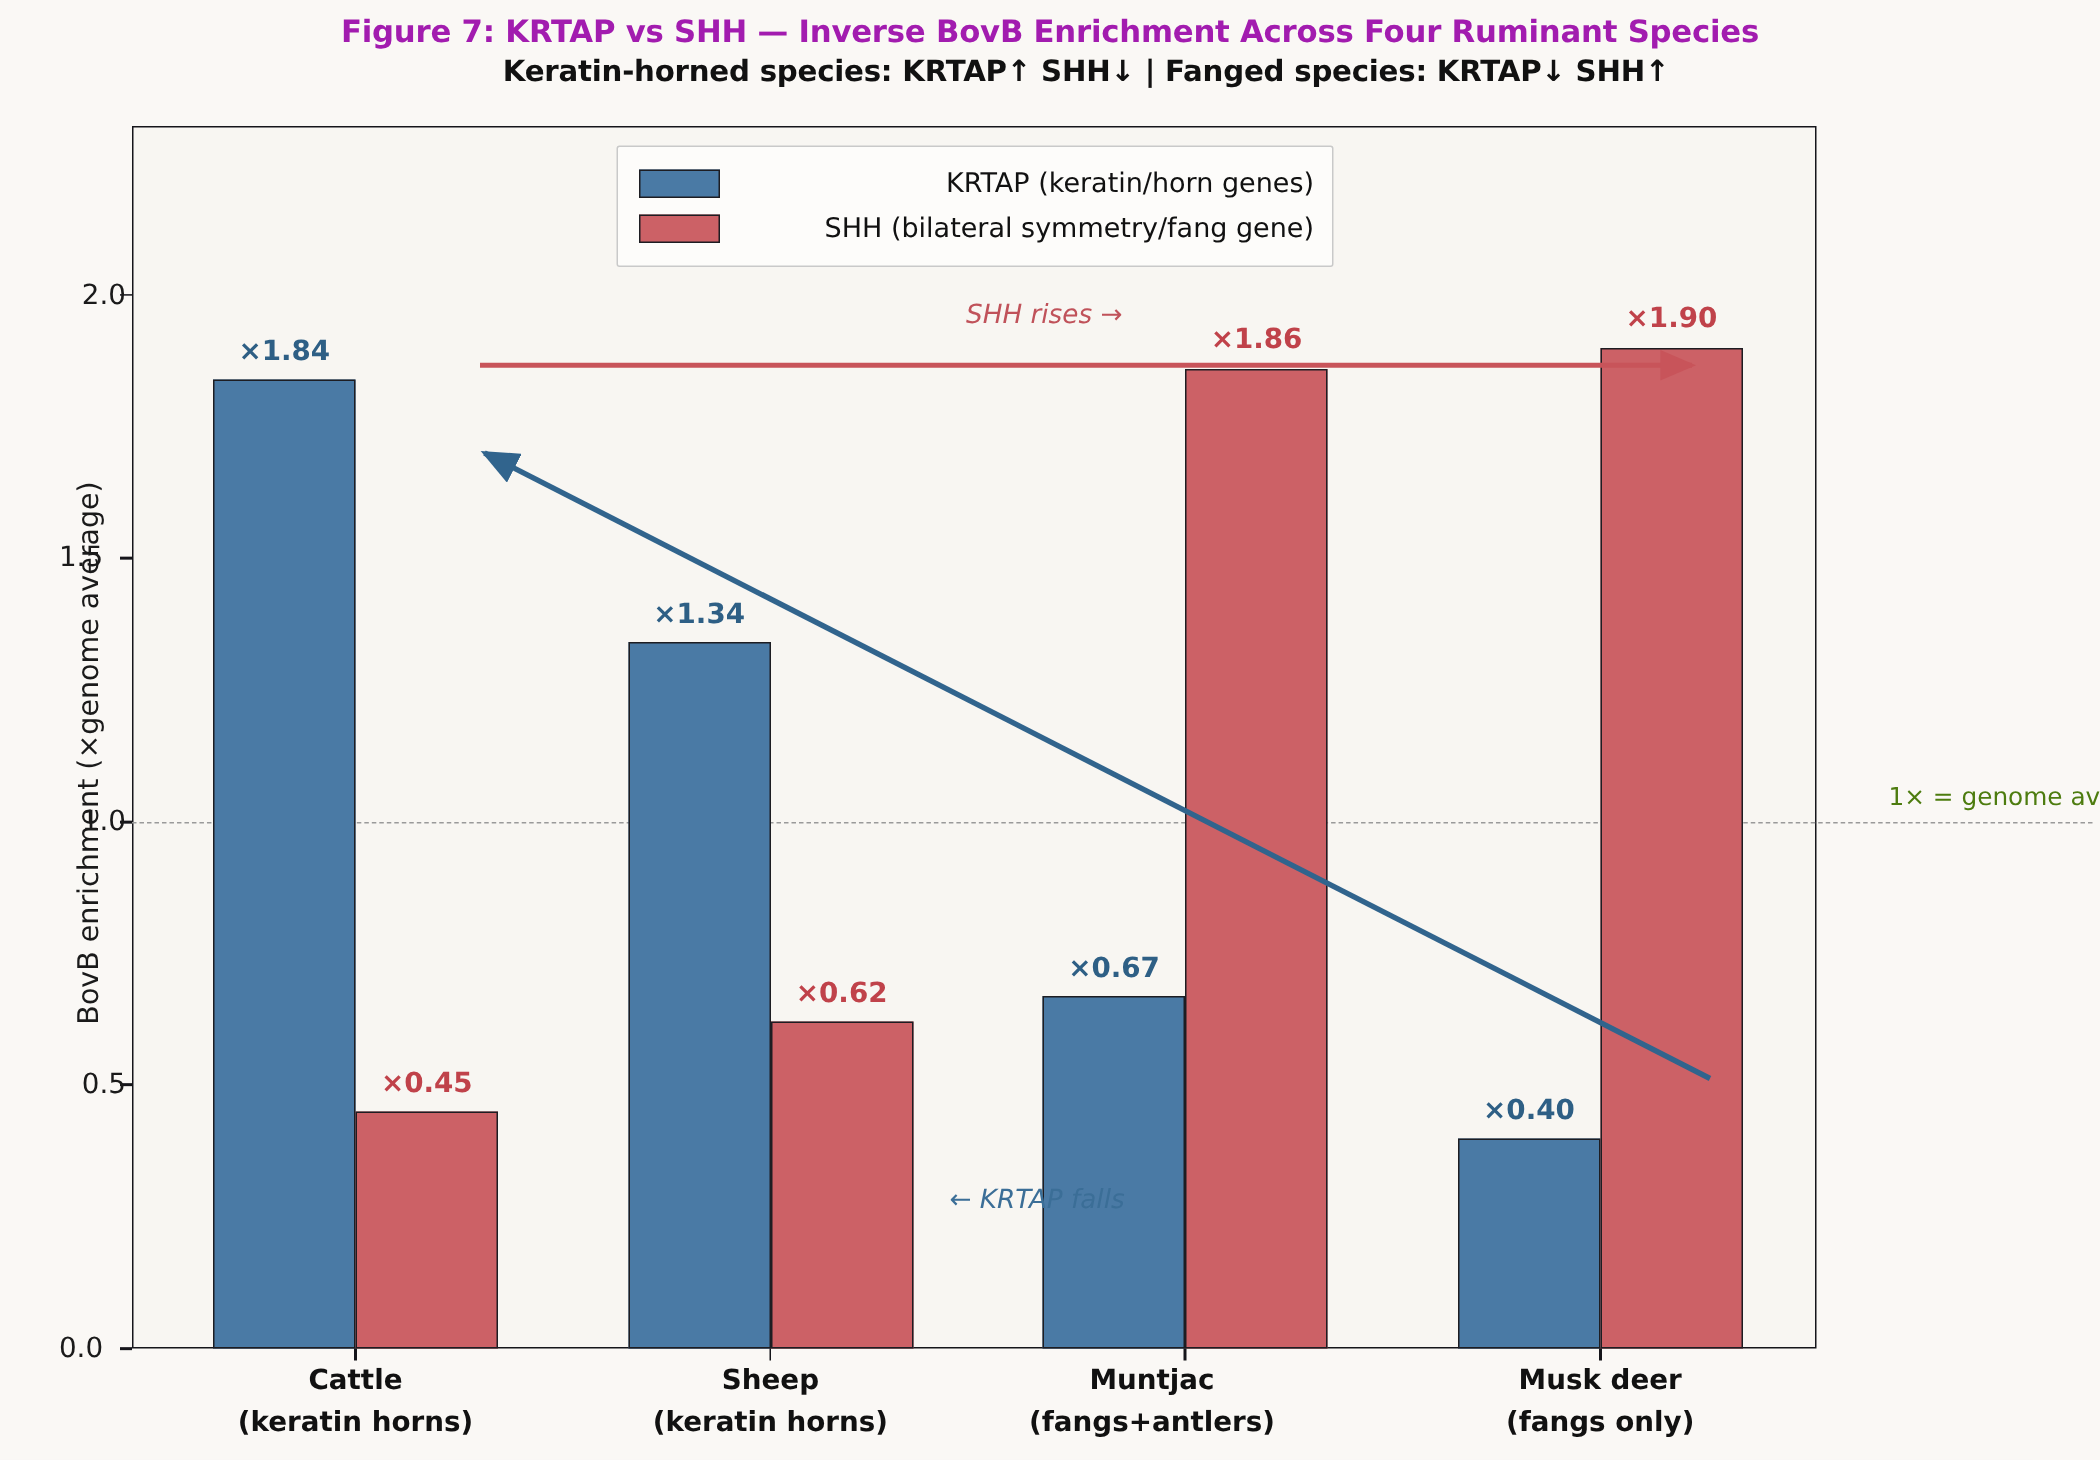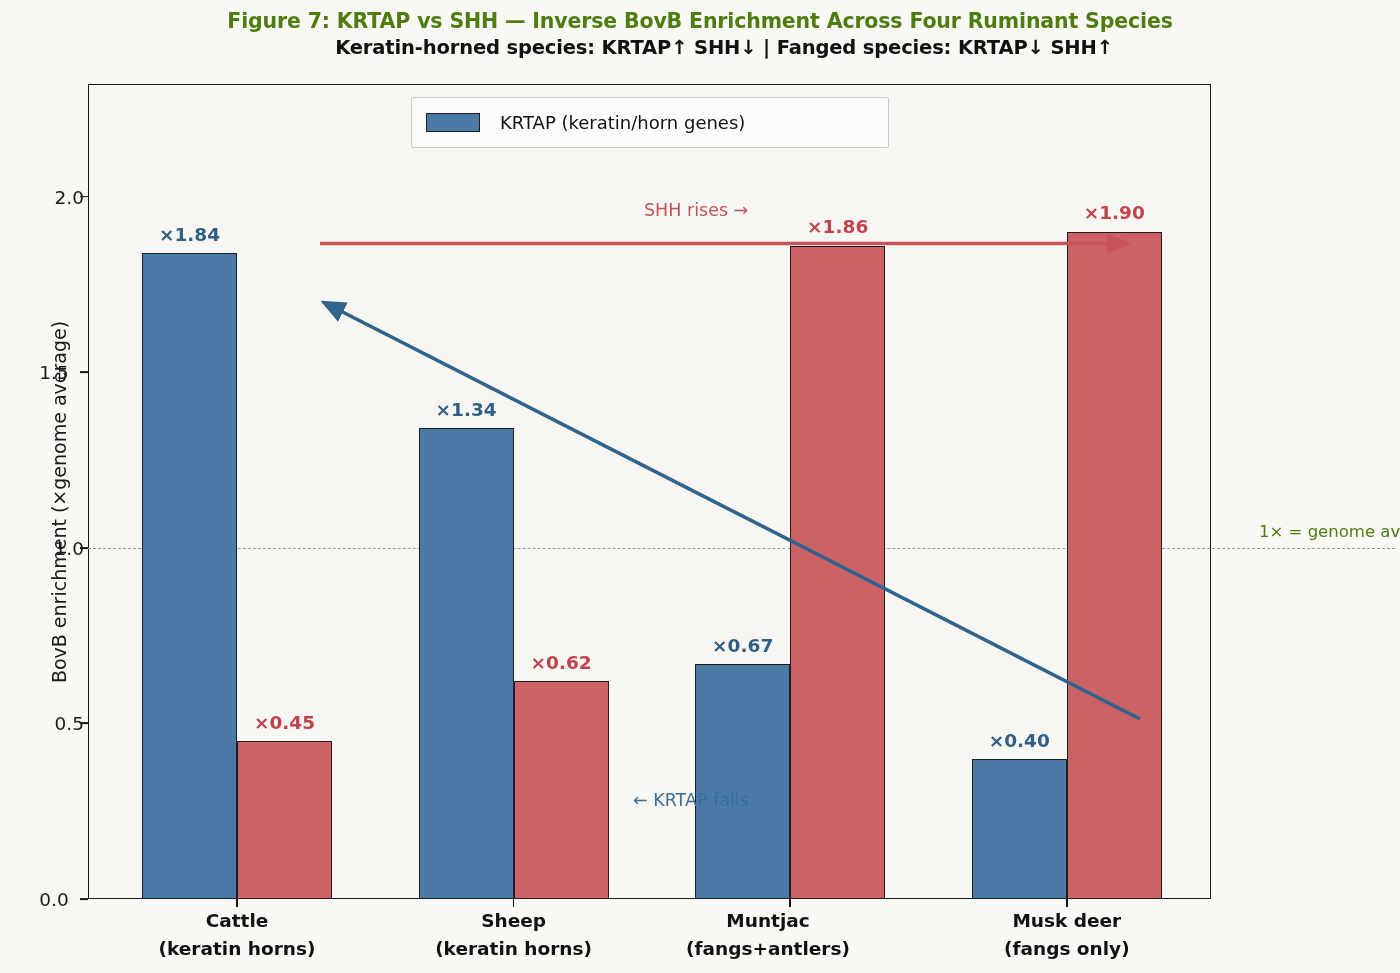--- a/index.html
+++ b/index.html
@@ -19,21 +19,21 @@
   
   .title-block {
     position: absolute;
     left: 0; top: 8px;
     width: 1400px;
     text-align: center;
   }
   .title-line1 {
     font-size: 20.5px;
     font-weight: bold;
-    color: #4d7c0f;
+    color: #a21caf;
     letter-spacing: -0.15px;
     line-height: 27px;
   }
   .title-line2 {
     font-size: 19.5px;
     font-weight: bold;
     color: #111111;
     letter-spacing: -0.15px;
     line-height: 26px;
     padding-left: 48px;
@@ -133,20 +133,21 @@
     font-size: 16.5px;
     color: #4d7c0f;
     transform: translateY(-50%);
     white-space: nowrap;
   }
 
   
   .annot {
     position: absolute;
     font-size: 17.5px;
+    font-style: italic;
     white-space: nowrap;
   }
   .annot.shh-rise  { color: #c0525a; }
   .annot.krtap-fall { color: #3b6e97; }
 
   svg.overlay {
     position: absolute;
     left: 0; top: 0;
     width: 1400px; height: 973px;
     pointer-events: none;
@@ -160,20 +161,21 @@
     background: #fdfcfa;
     border: 1.1px solid #c9c9c9;
     border-radius: 2px;
     padding: 9px 12px 10px 14px;
     box-sizing: border-box;
   }
   .legend-row {
     display: flex;
     align-items: center;
     height: 30px;
+    justify-content: space-between;
   }
   .legend-swatch {
     width: 54px; height: 19px;
     border: 1.2px solid #1d1d22;
     box-sizing: border-box;
     margin-right: 20px;
     flex: 0 0 auto;
   }
   .legend-swatch.krtap { background: #4a7aa5; }
   .legend-swatch.shh   { background: #cc6166; }
@@ -283,15 +285,19 @@
 
   <div class="annot shh-rise" style="left:644px; top:200px;">SHH rises →</div>
 
   <div class="annot krtap-fall" style="left:633px; top:790px;">← KRTAP falls</div>
 
   <div class="legend">
     <div class="legend-row">
       <span class="legend-swatch krtap"></span>
       <span class="legend-text">KRTAP (keratin/horn genes)</span>
     </div>
+    <div class="legend-row">
+      <span class="legend-swatch shh"></span>
+      <span class="legend-text">SHH (bilateral symmetry/fang gene)</span>
+    </div>
   </div>
 
 </div>
 
 </body></html>

